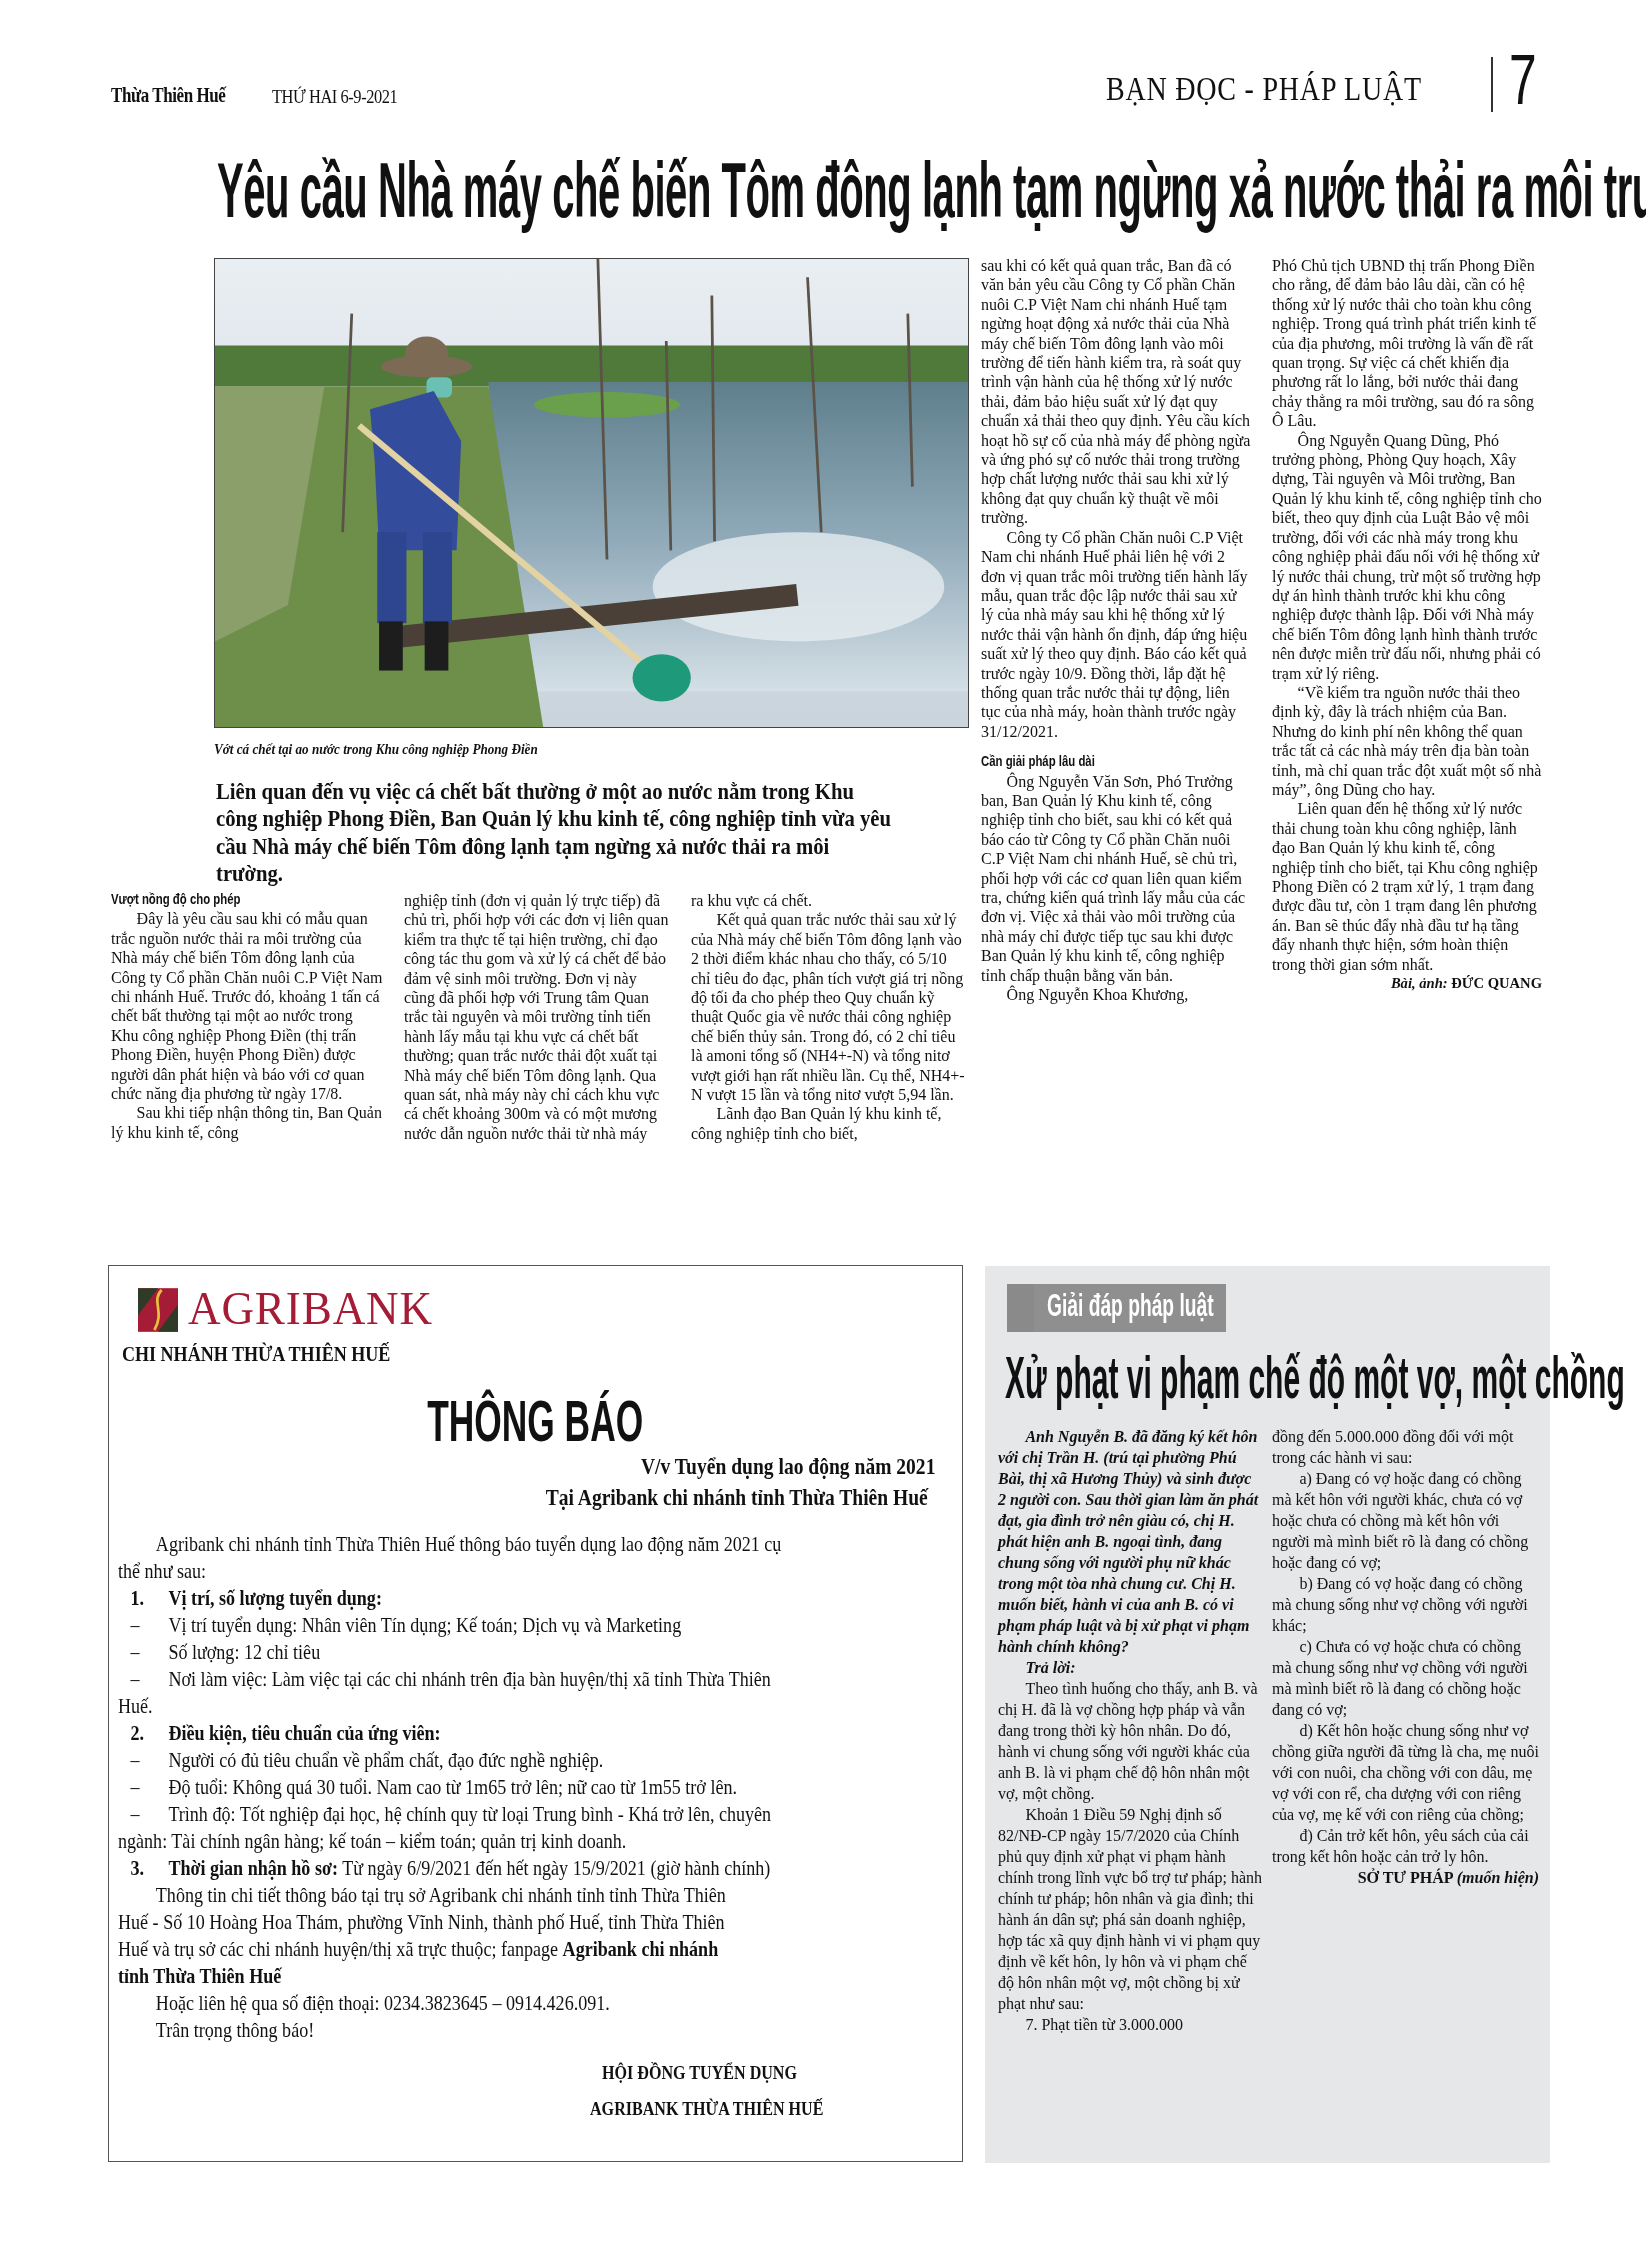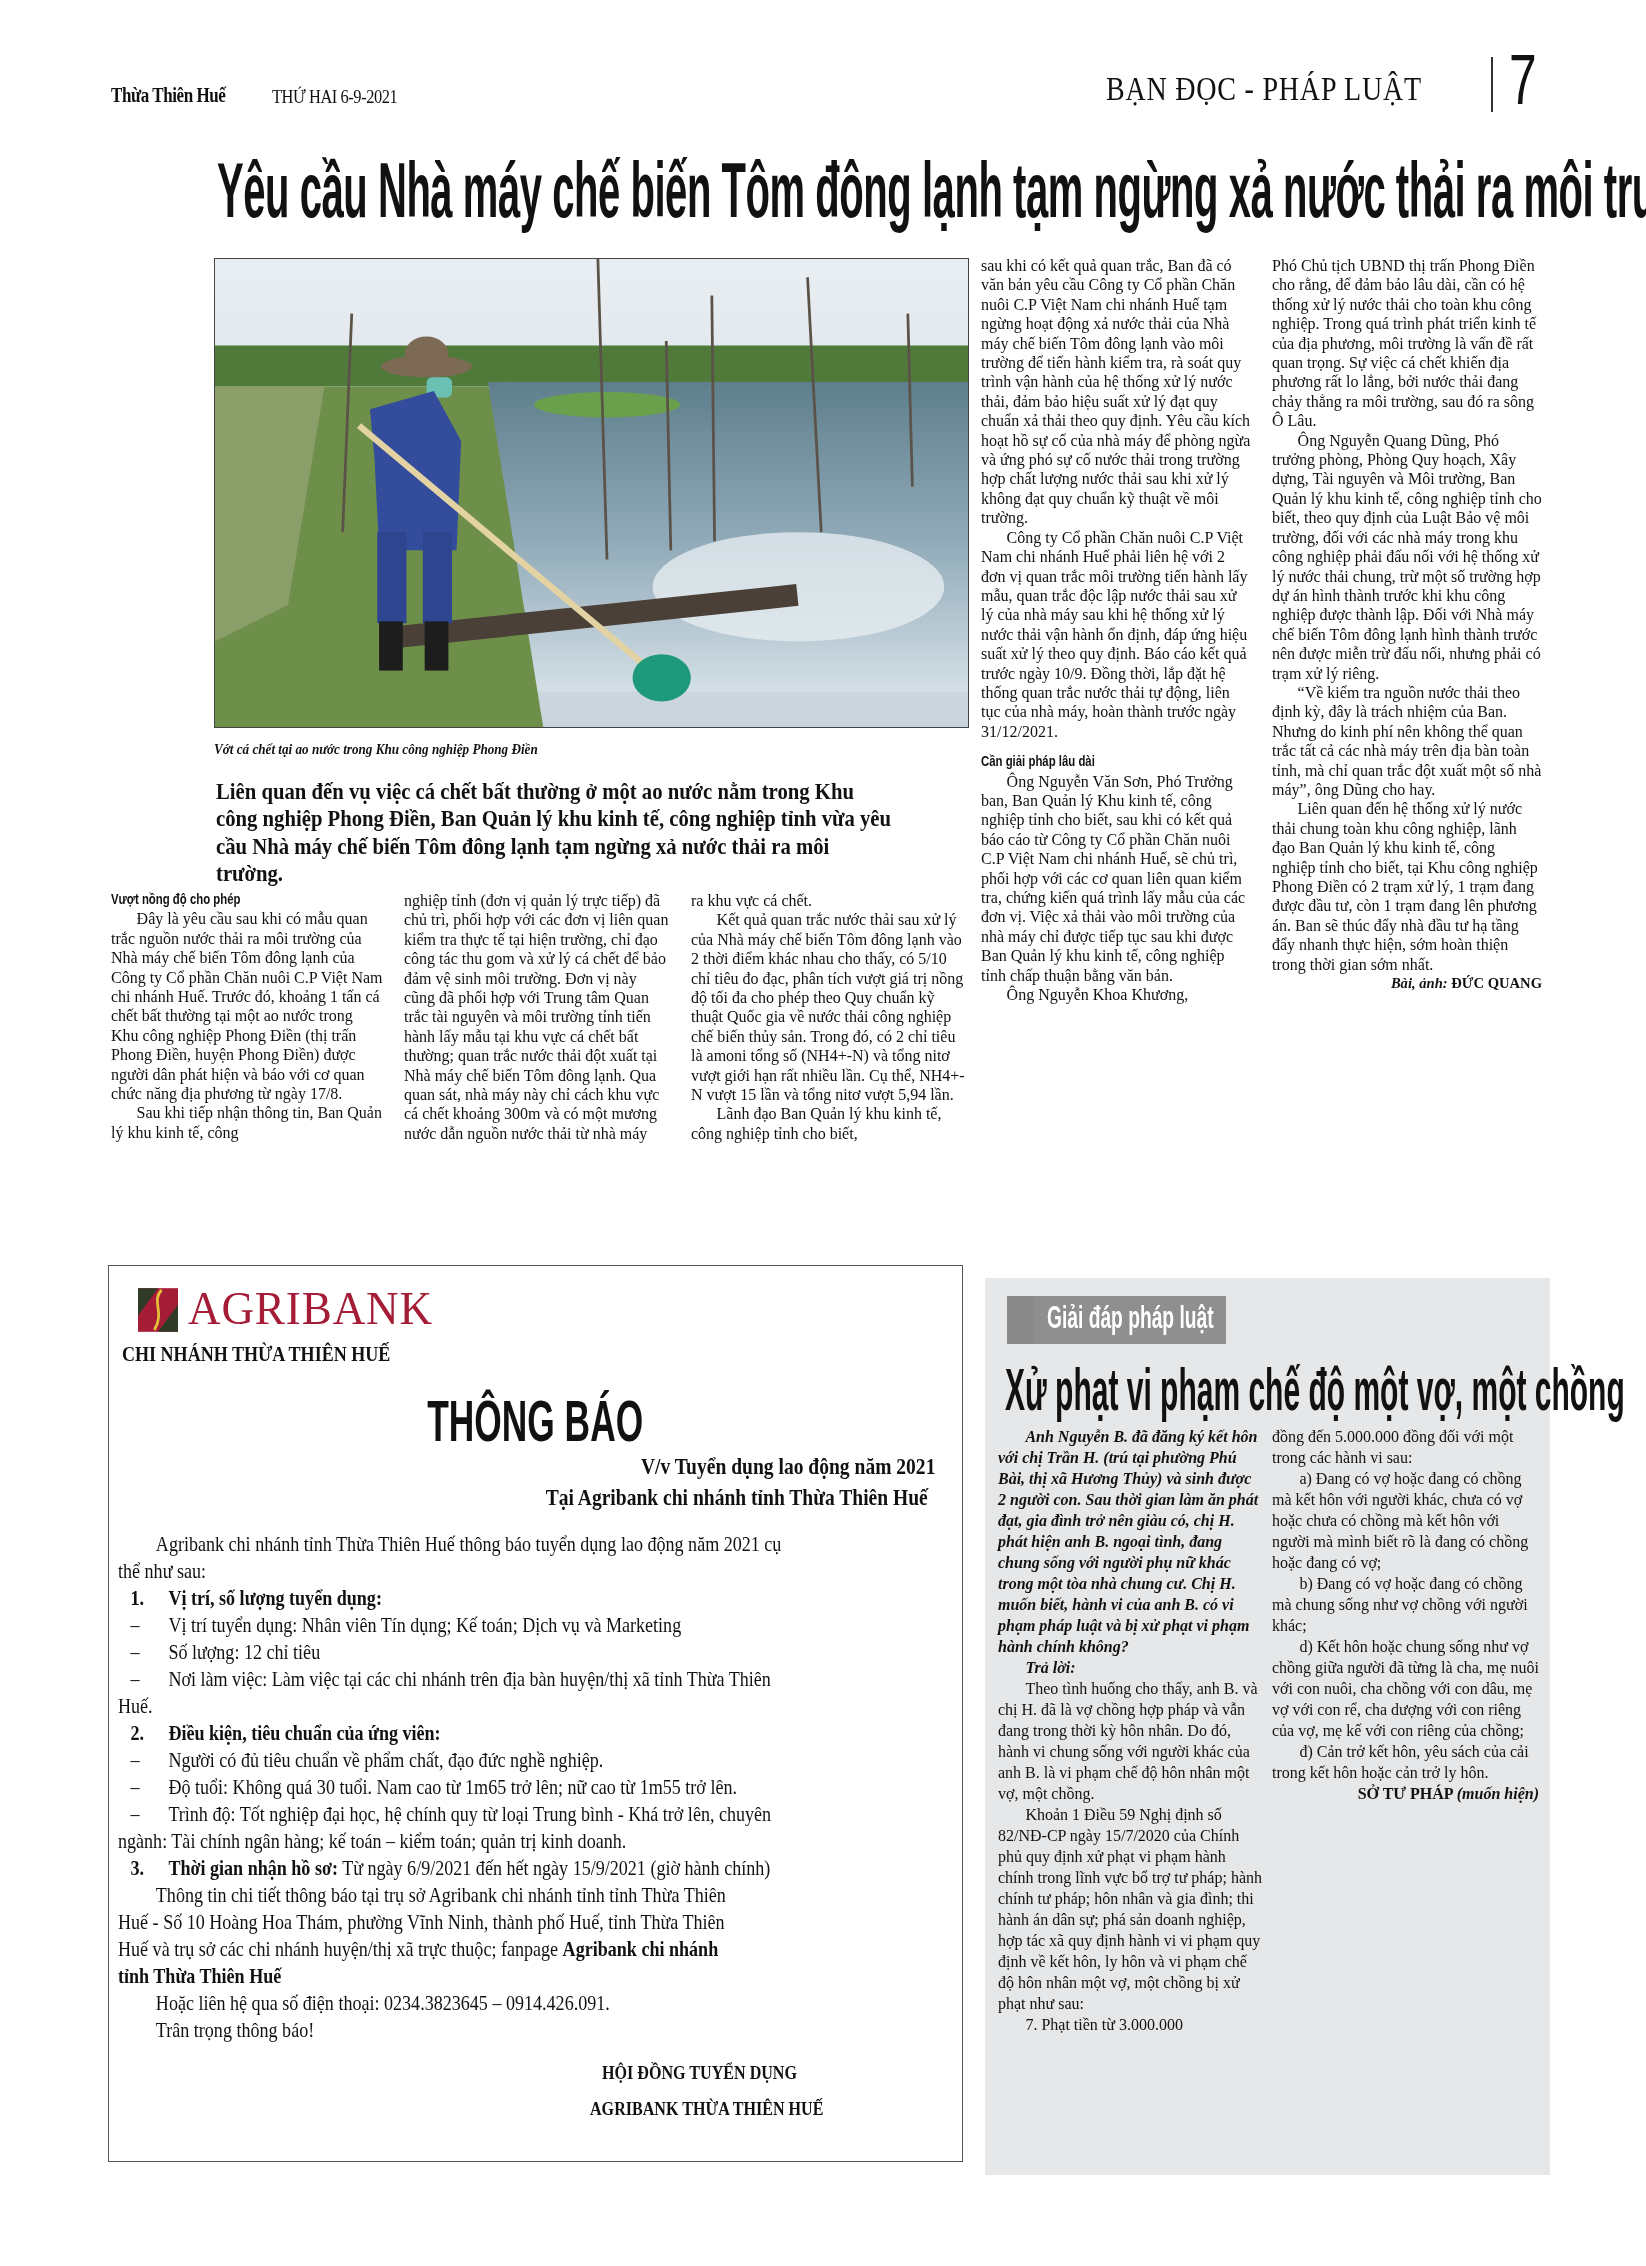--- a/index.html
+++ b/index.html
@@ -50,21 +50,21 @@
   .ad-sub span { display: inline-block; transform: scaleX(0.85); }
   .ad-body { left: 9.1px; top: 265px; width: 831px; font-size: 21px; line-height: 27px; }
   .ad-body .row { white-space: nowrap; transform: scaleX(0.86); transform-origin: left; }
   .ad-body .ind { padding-left: 44px; }
   .ad-body .li { padding-left: 14.6px; }
   .ad-body .dash { display: inline-block; width: 44px; }
   .ad-body .num { display: inline-block; width: 44px; font-weight: bold; }
   .ad-sign { left: 512px; font-weight: bold; font-size: 18.3px; transform: scaleX(0.88); transform-origin: left; white-space: nowrap; }
 
   
-  .legal { left: 985px; top: 1266px; width: 565px; height: 897px; background: #e6e7e8; margin-top: 12px; }
+  .legal { left: 985px; top: 1266px; width: 565px; height: 897px; background: #e6e7e8; }
   .legal-tag { left: 22px; top: 18.3px; width: 219px; height: 48px; background: #8f8f8f; border-left: 27.4px solid #8a8a8a; }
   .legal-tag span { position: absolute; left: 12.8px; top: 3.7px; font-family: "Liberation Sans", sans-serif; font-weight: bold; font-size: 31px; color: #fff; white-space: nowrap; transform: scaleX(0.62); transform-origin: left; }
   .legal-title { left: 20px; top: 82px; font-family: "Liberation Sans", sans-serif; font-weight: bold; font-size: 60px; white-space: nowrap; transform: scaleX(0.5); transform-origin: left; line-height: 1; }
   .lc { font-size: 16px; line-height: 21px; }
   .lc p { text-indent: 27.4px; }
   .lc .q { font-style: italic; font-weight: bold; }
   .lc1 { left: 998px; top: 1426px; width: 265px; }
   .lc2 { left: 1272px; top: 1426px; width: 267px; }
 </style>
 </head>
@@ -209,20 +209,21 @@
   <p class="q">Trả lời:</p>
   <p>Theo tình huống cho thấy, anh B. và chị H. đã là vợ chồng hợp pháp và vẫn đang trong thời kỳ hôn nhân. Do đó, hành vi chung sống với người khác của anh B. là vi phạm chế độ hôn nhân một vợ, một chồng.</p>
   <p>Khoản 1 Điều 59 Nghị định số 82/NĐ-CP ngày 15/7/2020 của Chính phủ quy định xử phạt vi phạm hành chính trong lĩnh vực bổ trợ tư pháp; hành chính tư pháp; hôn nhân và gia đình; thi hành án dân sự; phá sản doanh nghiệp, hợp tác xã quy định hành vi vi phạm quy định về kết hôn, ly hôn và vi phạm chế độ hôn nhân một vợ, một chồng bị xử phạt như sau:</p>
   <p>7. Phạt tiền từ 3.000.000</p>
 </div>
 
 <div class="abs lc lc2">
   <p style="text-indent:0">đồng đến 5.000.000 đồng đối với một trong các hành vi sau:</p>
   <p>a) Đang có vợ hoặc đang có chồng mà kết hôn với người khác, chưa có vợ hoặc chưa có chồng mà kết hôn với người mà mình biết rõ là đang có chồng hoặc đang có vợ;</p>
   <p>b) Đang có vợ hoặc đang có chồng mà chung sống như vợ chồng với người khác;</p>
+  <p>c) Chưa có vợ hoặc chưa có chồng mà chung sống như vợ chồng với người mà mình biết rõ là đang có chồng hoặc đang có vợ;</p>
   <p>d) Kết hôn hoặc chung sống như vợ chồng giữa người đã từng là cha, mẹ nuôi với con nuôi, cha chồng với con dâu, mẹ vợ với con rể, cha dượng với con riêng của vợ, mẹ kế với con riêng của chồng;</p>
   <p>đ) Cản trở kết hôn, yêu sách của cải trong kết hôn hoặc cản trở ly hôn.</p>
   <div style="text-align:right; font-weight:bold">
     <span>SỞ TƯ PHÁP</span>
     <i>(muốn hiện)</i>
   </div>
 </div>
 
 
 </body></html>

